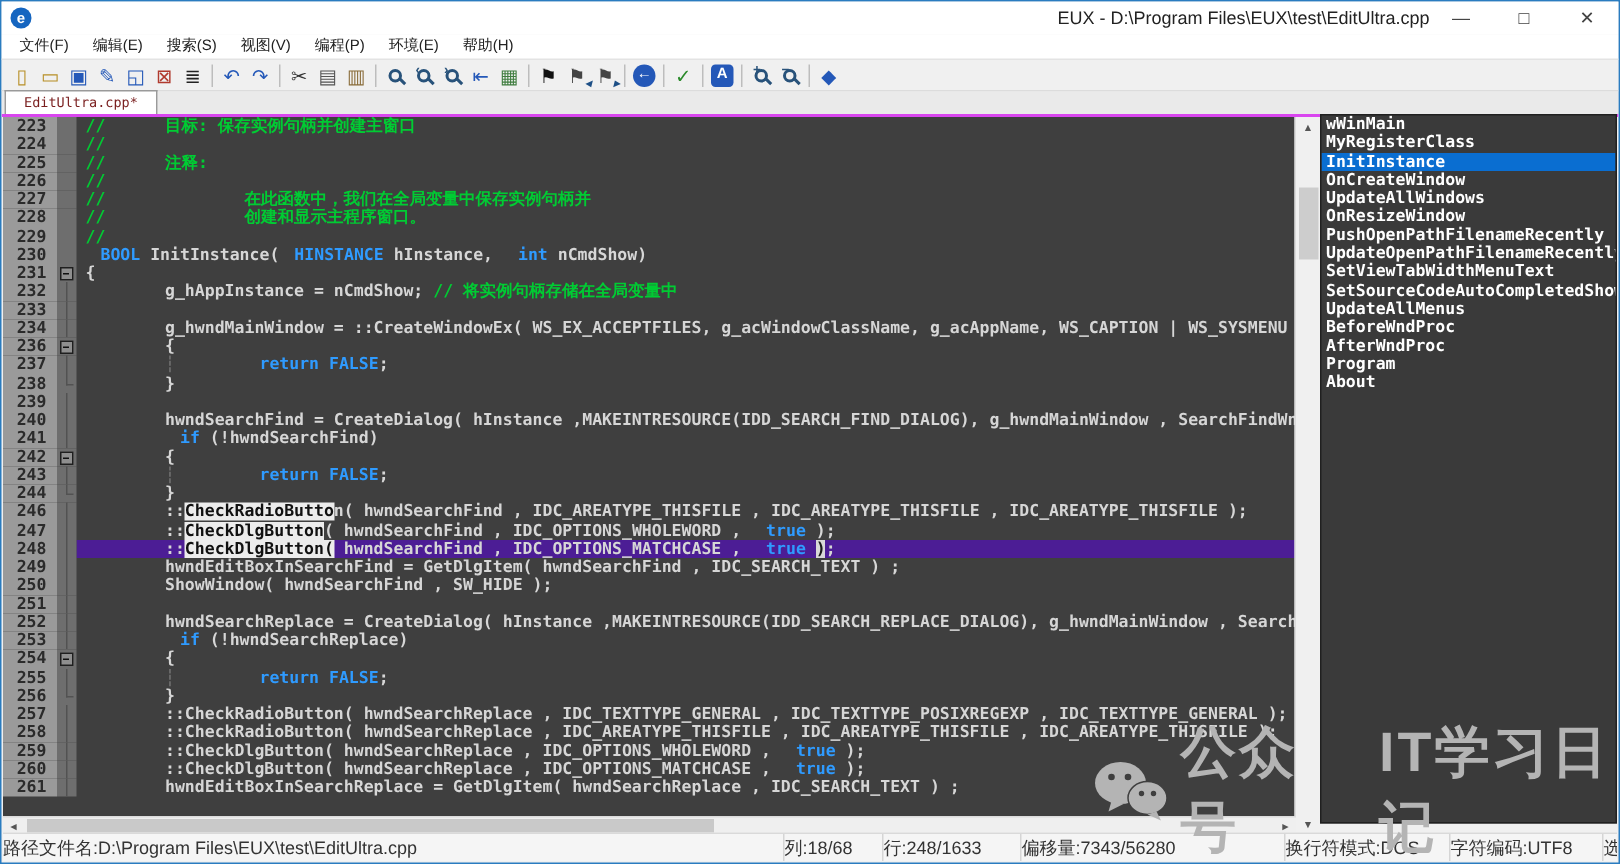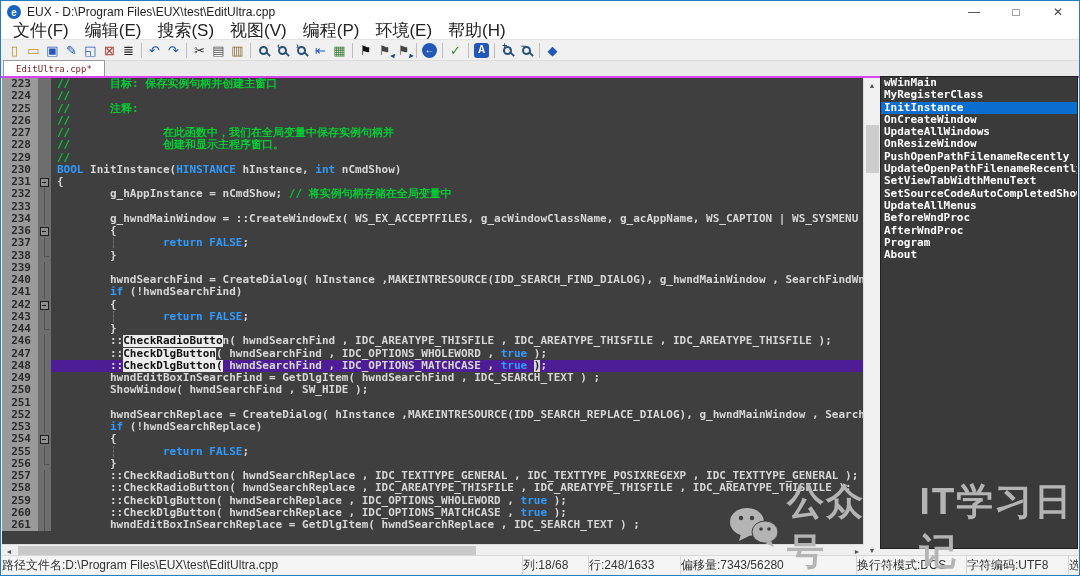--- a/index.html
+++ b/index.html
@@ -4,29 +4,29 @@
 <style>
   html,body{margin:0;padding:0;background:#d7d7d7;}
   *{box-sizing:border-box;}
   .window{position:relative;width:1080px;height:576px;background:#f0f0f0;
     border:1px solid #2a7cc0;font-family:"Liberation Sans",sans-serif;overflow:hidden;}
 
   
   .titlebar{height:22px;background:#ffffff;display:flex;align-items:center;padding-left:6px;}
   .app-icon{width:14px;height:14px;border-radius:50%;background:#1565c0;color:#fff;
     font-size:10px;font-weight:bold;display:flex;align-items:center;justify-content:center;margin-right:6px;flex:none;}
-  .title-text{font-size:12px;color:#222;flex:1;white-space:nowrap;overflow:hidden;}
+  .title-text{font-size:12px;color:#222;flex:1;white-space:nowrap;overflow:hidden;text-align:right;}
   .winbtns{display:flex;height:100%;}
   .winbtn{width:42px;height:100%;display:flex;align-items:center;justify-content:center;
     font-size:12px;color:#444;}
 
   
   .menubar{height:17px;background:#ffffff;display:flex;align-items:center;
     border-bottom:1px solid #e3e3e3;padding-left:4px;}
-  .menu-item{font-size:17px;color:#222;padding:0 8px;line-height:16px;}
+  .menu-item{font-size:10px;color:#222;padding:0 8px;line-height:16px;}
 
   
   .toolbar{height:21px;background:#f0f0f0;display:flex;align-items:center;
     border-bottom:1px solid #dcdcdc;padding-left:4px;}
   .tbsep{width:1px;height:15px;background:#bdbdbd;margin:0 3px;flex:none;}
   .tbi{width:19px;height:18px;display:inline-flex;align-items:center;justify-content:center;
     font-size:13px;position:relative;flex:none;line-height:1;}
   .tbi .fsub{position:absolute;bottom:-1px;right:0px;font-size:8px;font-weight:bold;color:#1d4f86;}
   .mag{display:inline-block;width:9px;height:9px;border:2px solid #28527a;border-radius:50%;position:relative;}
   .mag::after{content:"";position:absolute;width:6px;height:2px;background:#28527a;
@@ -52,21 +52,21 @@
   .fold{width:13px;background:#6e6e6e;position:relative;flex:none;}
   .fold[data-f="m"]::before{content:"";position:absolute;left:2px;top:2px;width:7px;height:7px;
     border:1px solid #1f1f1f;background:#8f8f8f;}
   .fold[data-f="m"]::after{content:"";position:absolute;left:4px;top:6px;width:4px;height:1px;background:#111;}
   .fold[data-f="l"]::before{content:"";position:absolute;left:6px;top:0;bottom:0;width:1px;background:#525252;}
   .fold[data-f="e"]::before{content:"";position:absolute;left:6px;top:0;height:7px;width:1px;background:#525252;}
   .fold[data-f="e"]::after{content:"";position:absolute;left:6px;top:6px;width:5px;height:1px;background:#525252;}
   .txt{flex:1;padding-left:6px;white-space:pre;overflow:hidden;}
   .row.cur .txt{background:#4c1d95;}
   .seg-p{color:#d6d6d6;}
-  .seg-k{color:#2f9bff;}
+  .seg-k{color:#2f9bff;margin-left:10px;}
   .seg-c{color:#00cc33;}
   .seg-s{background:#ececec;color:#111;}
   .seg-b{background:#d8d8d8;color:#1a1a1a;}
   .seg-g{color:#7a7a7a;}
 
   
   .vscroll{position:absolute;top:77px;right:199px;width:17px;height:479px;background:#f0f0f0;
     border-left:1px solid #dcdcdc;}
   .vs-up,.vs-down{position:absolute;left:0;width:100%;height:14px;display:flex;align-items:center;
     justify-content:center;font-size:7px;color:#555;}

